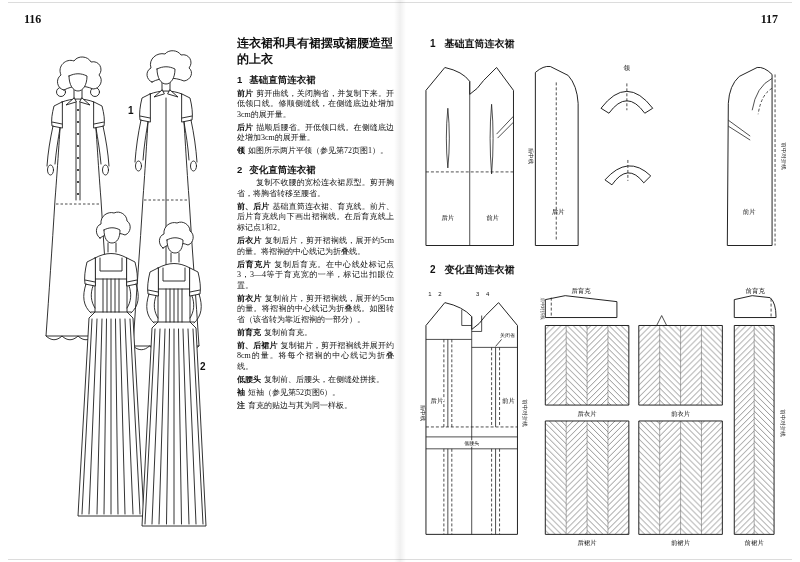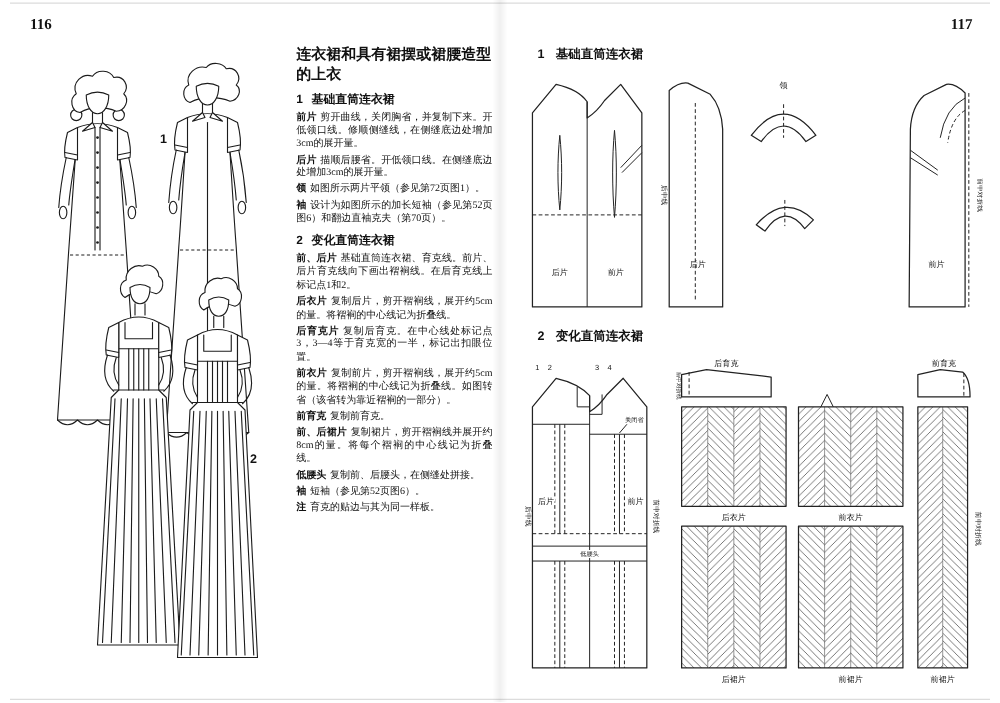--- a/index.html
+++ b/index.html
@@ -160,26 +160,26 @@
     <div class="text-column">
       <h1 class="col-title">连衣裙和具有裙摆或裙腰造型的上衣</h1>
 
       <div class="sec-h">
         <span>1</span>
           <span>基础直筒连衣裙</span>
       </div>
       <p class="para"><span class="ph">前片</span><span>剪开曲线，关闭胸省，并复制下来。开低领口线。修顺侧缝线，在侧缝底边处增加3cm的展开量。</span></p>
       <p class="para"><span class="ph">后片</span><span>描顺后腰省。开低领口线。在侧缝底边处增加3cm的展开量。</span></p>
       <p class="para"><span class="ph">领</span><span>如图所示两片平领（参见第72页图1）。</span></p>
-      <p class="para"><span class="ph">袖</span><span>设计为如图所示的加长短袖（参见第52页图6）和翻边直袖克夫（第70页）。</span></p>
 
       <div class="sec-h">
         <span>2</span>
           <span>变化直筒连衣裙</span>
       </div>
+      <p class="para indent"><span class="ph"></span><span>复制不收腰的宽松连衣裙原型。剪开胸省，将胸省转移至腰省。</span></p>
       <p class="para"><span class="ph">前、后片</span><span>基础直筒连衣裙、育克线。前片、后片育克线向下画出褶裥线。在后育克线上标记点1和2。</span></p>
       <p class="para"><span class="ph">后衣片</span><span>复制后片，剪开褶裥线，展开约5cm的量。将褶裥的中心线记为折叠线。</span></p>
       <p class="para"><span class="ph">后育克片</span><span>复制后育克。在中心线处标记点3，3—4等于育克宽的一半，标记出扣眼位置。</span></p>
       <p class="para"><span class="ph">前衣片</span><span>复制前片，剪开褶裥线，展开约5cm的量。将褶裥的中心线记为折叠线。如图转省（该省转为靠近褶裥的一部分）。</span></p>
       <p class="para"><span class="ph">前育克</span><span>复制前育克。</span></p>
       <p class="para"><span class="ph">前、后裙片</span><span>复制裙片，剪开褶裥线并展开约8cm的量。将每个褶裥的中心线记为折叠线。</span></p>
       <p class="para"><span class="ph">低腰头</span><span>复制前、后腰头，在侧缝处拼接。</span></p>
       <p class="para"><span class="ph">袖</span><span>短袖（参见第52页图6）。</span></p>
       <p class="para"><span class="ph">注</span><span>育克的贴边与其为同一样板。</span></p>
     </div>

